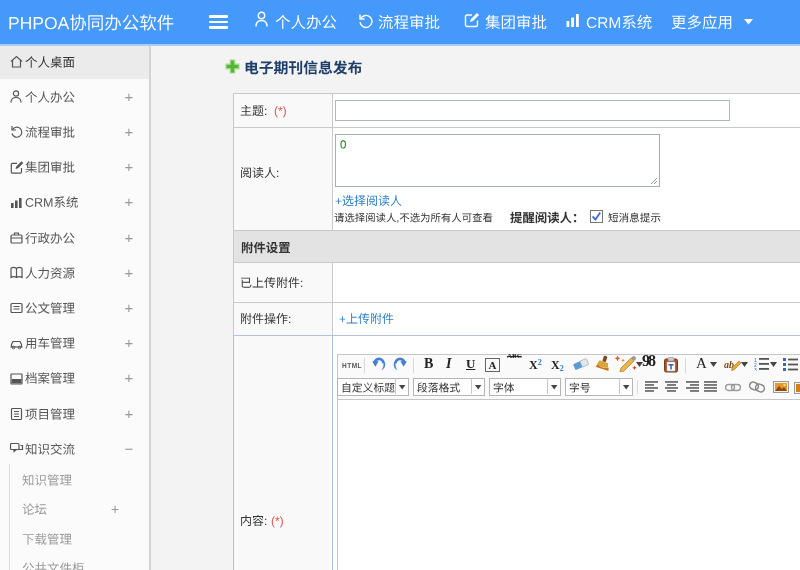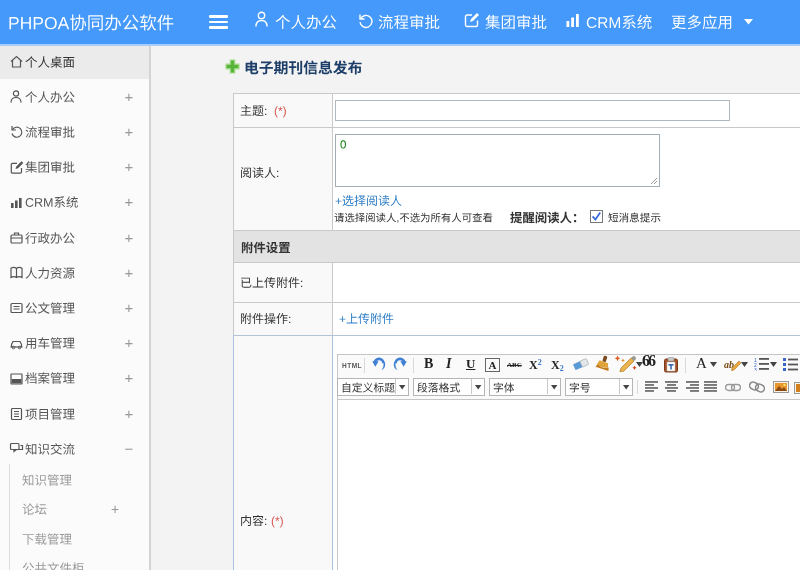--- a/index.html
+++ b/index.html
@@ -238,21 +238,21 @@
         <path d="M11.4 7.2c0.5 3.4-0.1 5.6-1.8 7.6c2.9-1 4-3.2 3.4-7.6z" fill="#3f7fd4"></path>
       </g>
     </svg>
 <div class="tb" style="left:424px;top:356px;font:bold 14px 'Liberation Serif',serif;color:#222">B</div>
 <div class="tb" style="left:446px;top:356px;font:italic bold 14px 'Liberation Serif',serif;color:#222">I</div>
 <div class="tb" style="left:466px;top:356px;font:bold 13px 'Liberation Serif',serif;color:#222;text-decoration:underline">U</div>
 <svg style="position:absolute;left:485px;top:358px" width="15" height="14" viewBox="0 0 15 14">
       <rect x="0.5" y="0.5" width="14" height="13" fill="none" stroke="#666"></rect>
       <text x="7.5" y="11" font-family="Liberation Serif,serif" font-size="11" font-weight="bold" fill="#222" text-anchor="middle">A</text>
     </svg>
-<div class="tb" style="left:507px;top:361px;font:bold 7px 'Liberation Serif',serif;color:#222;text-decoration:line-through">ABC</div>
+<div class="tb" style="left:507px;top:352px;font:bold 7px 'Liberation Serif',serif;color:#222;text-decoration:line-through">ABC</div>
 <div class="tb" style="left:529px;top:358px;font:bold 12px 'Liberation Serif',serif;color:#222">X<span style="font-size:8px;color:#3b77c9;vertical-align:4px">2</span></div>
 <div class="tb" style="left:551px;top:358px;font:bold 12px 'Liberation Serif',serif;color:#222">X<span style="font-size:8px;color:#3b77c9;vertical-align:-2px">2</span></div>
 <svg style="position:absolute;left:573px;top:357px" width="16" height="14" viewBox="0 0 16 14">
       <g transform="rotate(-24 8 7)">
         <rect x="0.5" y="4" width="9" height="6.5" rx="1" fill="#5b9bd5"></rect>
         <rect x="8" y="4" width="7" height="6.5" rx="1" fill="#e3e7ec" stroke="#9aa" stroke-width="0.6"></rect>
       </g>
     </svg>
 <svg style="position:absolute;left:594px;top:355px" width="18" height="17" viewBox="0 0 18 17">
       <g transform="rotate(18 9 9)">
@@ -266,21 +266,21 @@
         <path d="M7 13 L17 3l3 3-10 10-4.2 1.2z" fill="#eab44e" stroke="#b07820" stroke-width="0.7"></path>
         <path d="M17 3l3 3 1.3-1.3a2.1 2.1 0 0 0-3-3z" fill="#999"></path>
         <path d="M3.5 0.5l0.9 1.9 1.9 0.9-1.9 0.9-0.9 1.9-0.9-1.9-1.9-0.9 1.9-0.9z" fill="#e05a20"></path>
         <path d="M9 3.5l0.6 1.3 1.3 0.6-1.3 0.6-0.6 1.3-0.6-1.3-1.3-0.6 1.3-0.6z" fill="#e88a28"></path>
         <path d="M20.5 10.5l0.7 1.5 1.5 0.7-1.5 0.7-0.7 1.5-0.7-1.5-1.5-0.7 1.5-0.7z" fill="#d84820"></path>
       </g>
     </svg>
 <svg style="position:absolute;left:636px;top:362px" width="8" height="6" viewBox="0 0 8 6">
       <path d="M0 0h7l-3.5 5z" fill="#444"></path>
     </svg>
-<div class="tb" style="left:642px;top:352px;font:bold 16px 'Liberation Serif',serif;color:#222;letter-spacing:-2px">66</div>
+<div class="tb" style="left:642px;top:352px;font:bold 16px 'Liberation Serif',serif;color:#222;letter-spacing:-2px">98</div>
 <svg style="position:absolute;left:664px;top:357px" width="14" height="16" viewBox="0 0 14 16">
       <rect x="0.5" y="2" width="13" height="13" rx="1.5" fill="#a5522a" stroke="#7a3a16"></rect>
       <rect x="4" y="0.5" width="6" height="3.5" rx="1" fill="#c9c9c9" stroke="#888" stroke-width="0.5"></rect>
       <rect x="3" y="5" width="8" height="9" fill="#fff" stroke="#bbb" stroke-width="0.5"></rect>
       <rect x="4.5" y="7" width="5" height="1.6" fill="#3b66b0"></rect>
       <rect x="6.2" y="7" width="1.6" height="5.5" fill="#3b66b0"></rect>
     </svg>
 <div class="tb" style="left:696px;top:355px;font:15px 'Liberation Serif',serif;color:#222">A</div>
 <svg style="position:absolute;left:710px;top:362px" width="8" height="6" viewBox="0 0 8 6">
       <path d="M0 0h7l-3.5 5z" fill="#444"></path>

